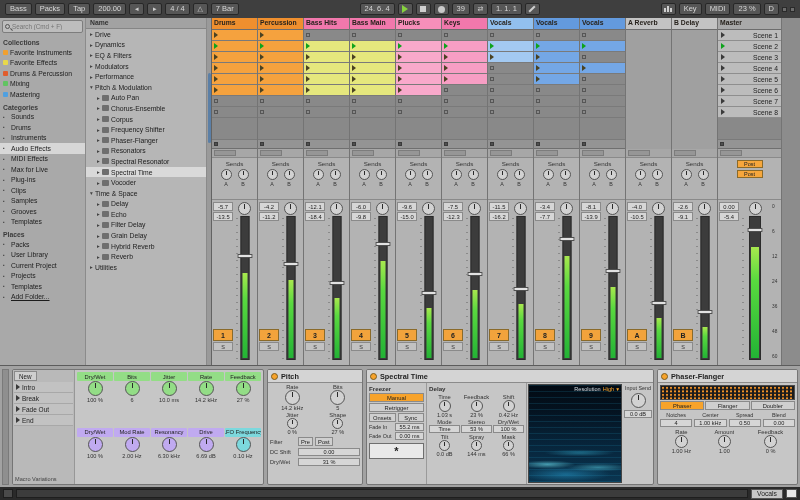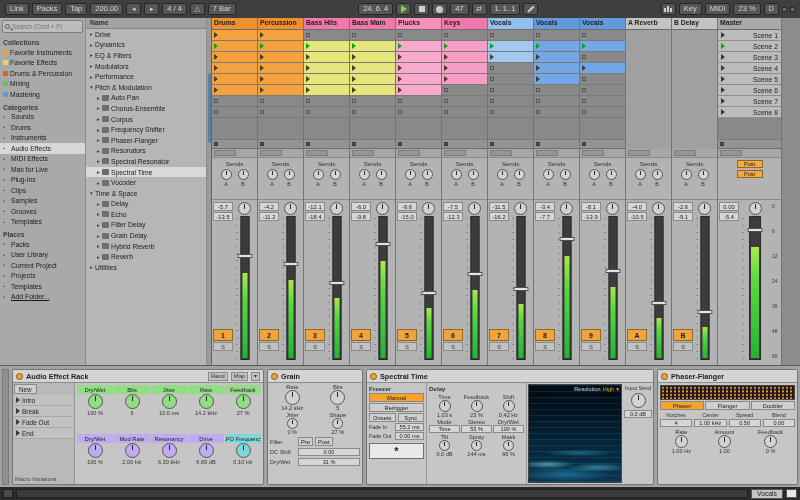--- a/index.html
+++ b/index.html
@@ -150,41 +150,41 @@
 .status-msg{flex:1;height:9px;background:#3c3c3c;border:1px solid #1e1e1e}
 .status-track{height:10px;background:#c6c6c6;border:1px solid #555;font-size:6.8px;color:#222;display:flex;align-items:center;padding:0 5px}
 .status-box{width:11px;height:9px;background:#e8e8e8;border:1px solid #555}
 </style>
 </head>
 <body>
 
 <div class="app">
 
   <div class="topbar">
-    <div class="chip">Link</div>
+    <div class="chip">Bass</div>
     <div class="chip">Packs</div>
     <div class="chip">Tap</div>
     <div class="tbox">200.00</div>
     <div class="tbtn">◂</div>
     <div class="tbtn">▸</div>
     <div class="tbox">4 / 4</div>
     <div class="tbtn">△</div>
     <div class="tbox">7 Bar</div>
     <div class="tb-spacer"></div>
     <div class="tbox">24. 6. 4</div>
     <div class="tbtn">
         <span class="play-tri"></span>
       </div>
     <div class="tbtn">
         <span class="stop-sq"></span>
       </div>
     <div class="tbtn">
         <span class="rec-dot"></span>
       </div>
-    <div class="tbox">47</div>
+    <div class="tbox">39</div>
     <div class="tbtn">⇄</div>
     <div class="tbox">1. 1. 1</div>
     <div class="tbtn">
         <span class="drawico"></span>
       </div>
     <div class="tb-spacer"></div>
     <div class="tbtn">
       <span class="kbico">
           <span style="height:4px"></span>
           <span style="height:6px"></span>
@@ -1170,28 +1170,20 @@
           </div>
         </div>
         <div class="tcol fill"></div>
       </div>
   </div>
 
   <div class="devices">
     <div class="dropstrip"></div>
 
     <div class="dev" style="flex:0 0 252px">
-      <div class="dev-tb">
-        <div class="pwr"></div>
-        <div class="dev-title">Audio Effect Rack</div>
-        <div class="tb-spacer"></div>
-        <div class="tb-mini">Rand</div>
-        <div class="tb-mini">Map</div>
-        <div class="tb-mini">▾</div>
-      </div>
       <div class="dev-body">
         <div class="variations">
           <div class="var-head">
             <div class="newbtn">New</div>
           </div>
           <div id="variation-list">
               <div class="var-row">
                 <div class="tri"></div>
                 <div>Intro</div>
               </div>
@@ -1261,21 +1253,21 @@
               <div class="knob k15" style="background: rgb(124, 216, 221);"></div>
               <div class="mval">0.10 Hz</div>
             </div>
           </div>
       </div>
     </div>
 
     <div class="dev" style="flex:0 0 96px">
       <div class="dev-tb">
         <div class="pwr"></div>
-        <div class="dev-title">Grain</div>
+        <div class="dev-title">Pitch</div>
       </div>
       <div class="dev-body redux-body">
         <div class="redux-grid" id="redux-knobs">
             <div class="dk">
               <div class="dklab">Rate</div>
               <div class="knob k15"></div>
               <div>14.2 kHz</div>
             </div>
             <div class="dk">
               <div class="dklab">Bits</div>

